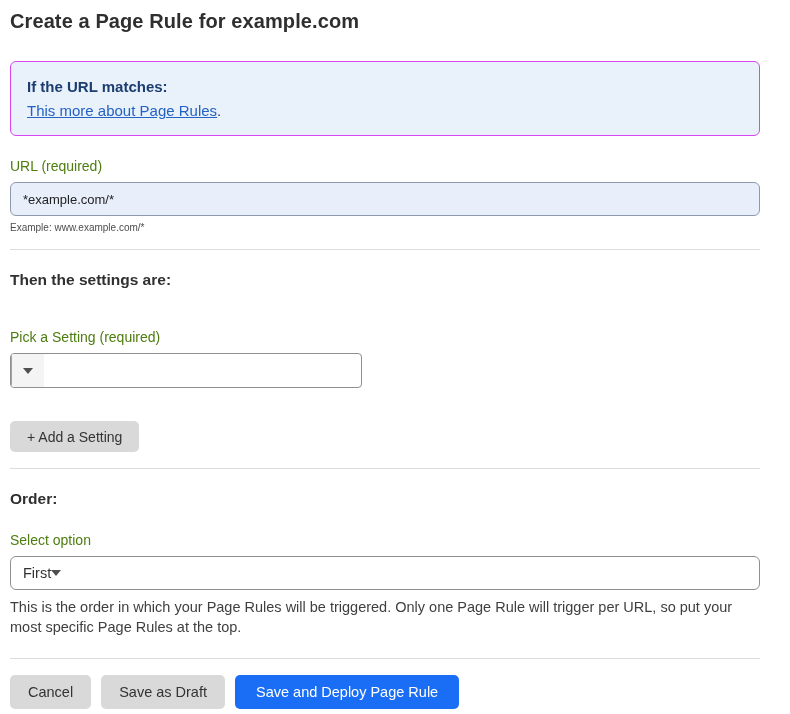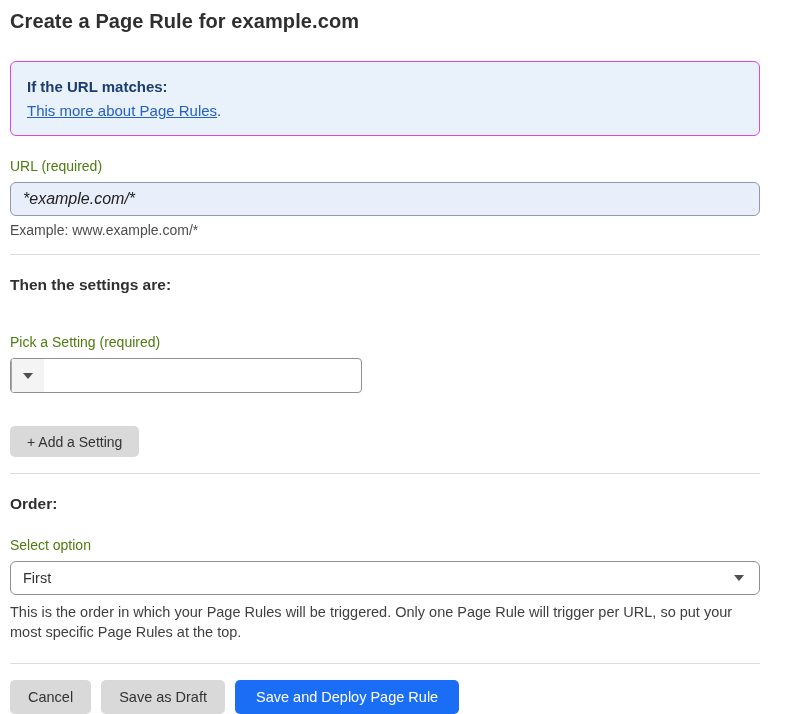--- a/index.html
+++ b/index.html
@@ -41,28 +41,27 @@
     margin-bottom: 8px;
   }
   .url-input {
     display: block;
     width: 100%;
     height: 34px;
     background: #e8effb;
     border: 1px solid #8e99ad;
     border-radius: 6px;
     padding: 0 12px;
-    font-size: 16px;
+    font-size: 13px;
     color: #222222;
     font-family: "Liberation Sans", "DejaVu Sans", sans-serif;
     outline: none;
-    font-style: italic;
   }
   .helper-text {
-    font-size: 14px;
+    font-size: 10px;
     color: #4d4d4d;
     margin-top: 6px;
   }
   .divider {
     border: none;
     border-top: 1px solid #dcdcdc;
     height: 0;
     margin: 16px 0 0 0;
   }
   .section-heading {
@@ -126,21 +125,21 @@
     padding: 0 17px;
     font-size: 14px;
     color: #333333;
     font-family: "Liberation Sans", "DejaVu Sans", sans-serif;
     cursor: pointer;
   }
   .order-label { margin-top: 24px; }
   .order-select {
     display: flex;
     align-items: center;
-    justify-content: space-between;
+    justify-content: flex-start;
     width: 100%;
     height: 34px;
     border: 1px solid #8f8f8f;
     border-radius: 6px;
     background: #ffffff;
     padding: 0 15px 0 12px;
     font-size: 14.5px;
     color: #333333;
     margin-top: 8px;
     cursor: pointer;

